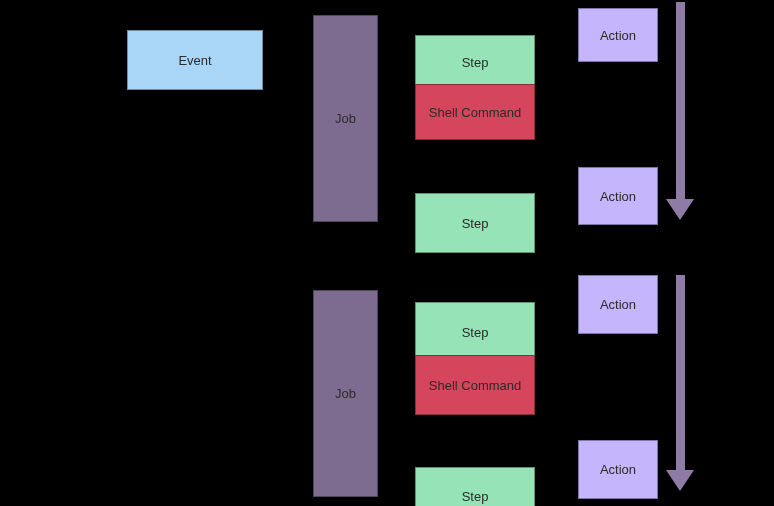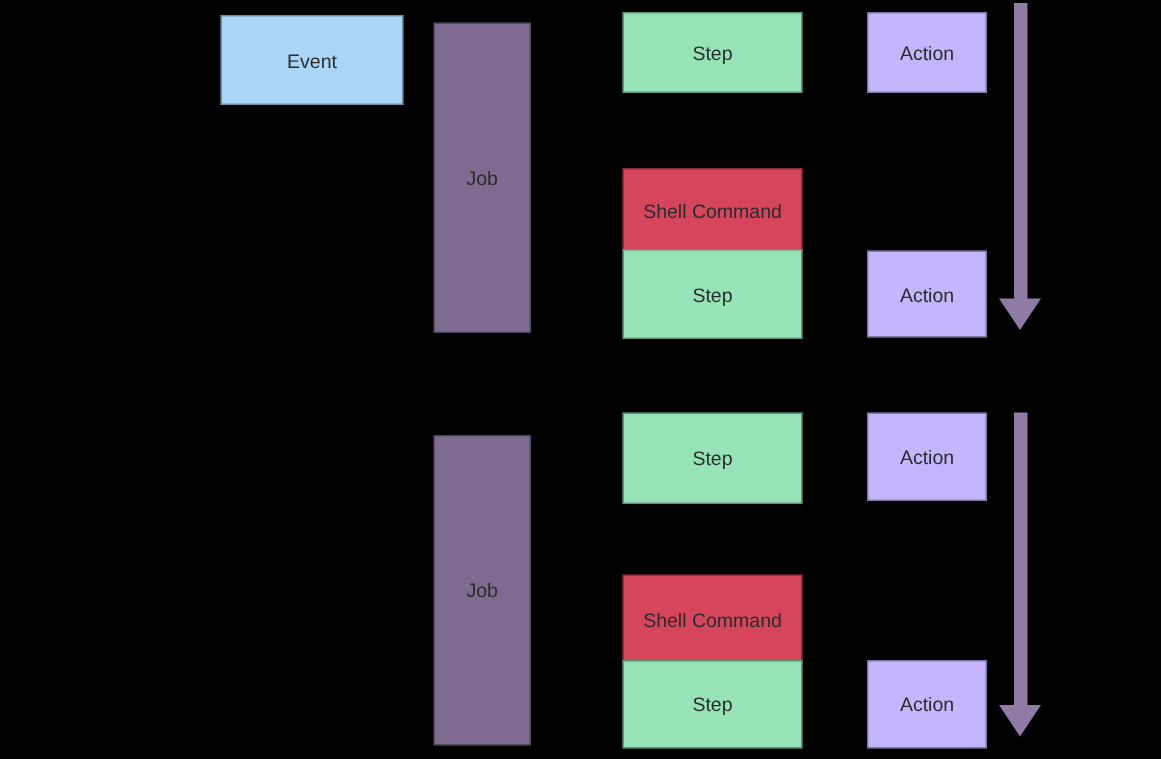--- a/index.html
+++ b/index.html
@@ -20,23 +20,23 @@
     box-sizing: border-box;
     display: flex;
     align-items: center;
     justify-content: center;
     text-align: center;
     font-size: 13px;
     color: #2b2b2b;
     border: 1px solid rgba(0,0,0,0.35);
   }
   .node-event  { background: #a9d6f7; }
-  .node-job    { background: #7d6c90; }
-  .node-step   { background: #95e3b6; }
-  .node-shell  { background: #d5465c; margin-top: 28px; }
+  .node-job    { background: #7d6c90; margin-left: 24px; }
+  .node-step   { background: #95e3b6; margin-top: 27px; }
+  .node-shell  { background: #d5465c; }
   .node-action { background: #c4b5fd; }
 
   .seq-arrow {
     position: absolute;
     width: 28px;
   }
   .seq-arrow .arrow-line {
     position: absolute;
     left: 10px;
     top: 0;
@@ -52,21 +52,21 @@
     border-left: 14px solid transparent;
     border-right: 14px solid transparent;
     border-top: 21px solid #8e7ba6;
   }
 </style>
 </head>
 <body>
 
 <div class="canvas">
 
-  <div class="node node-event" style="left:127px; top:10px; width:122px; height:60px;margin-left:20px;">Event</div>
+  <div class="node node-event" style="left:127px; top:30px; width:136px; height:60px;">Event</div>
 
   <div class="node node-job" style="left:289px; top:15px; width:65px; height:207px;">Job</div>
 
   <div class="node node-step" style="left:415px; top:8px; width:120px; height:54px;">Step</div>
 
   <div class="node node-shell" style="left:415px; top:84px; width:120px; height:56px;">Shell Command</div>
 
   <div class="node node-step" style="left:415px; top:166px; width:120px; height:60px;">Step</div>
 
   <div class="node node-action" style="left:578px; top:8px; width:80px; height:54px;">Action</div>

